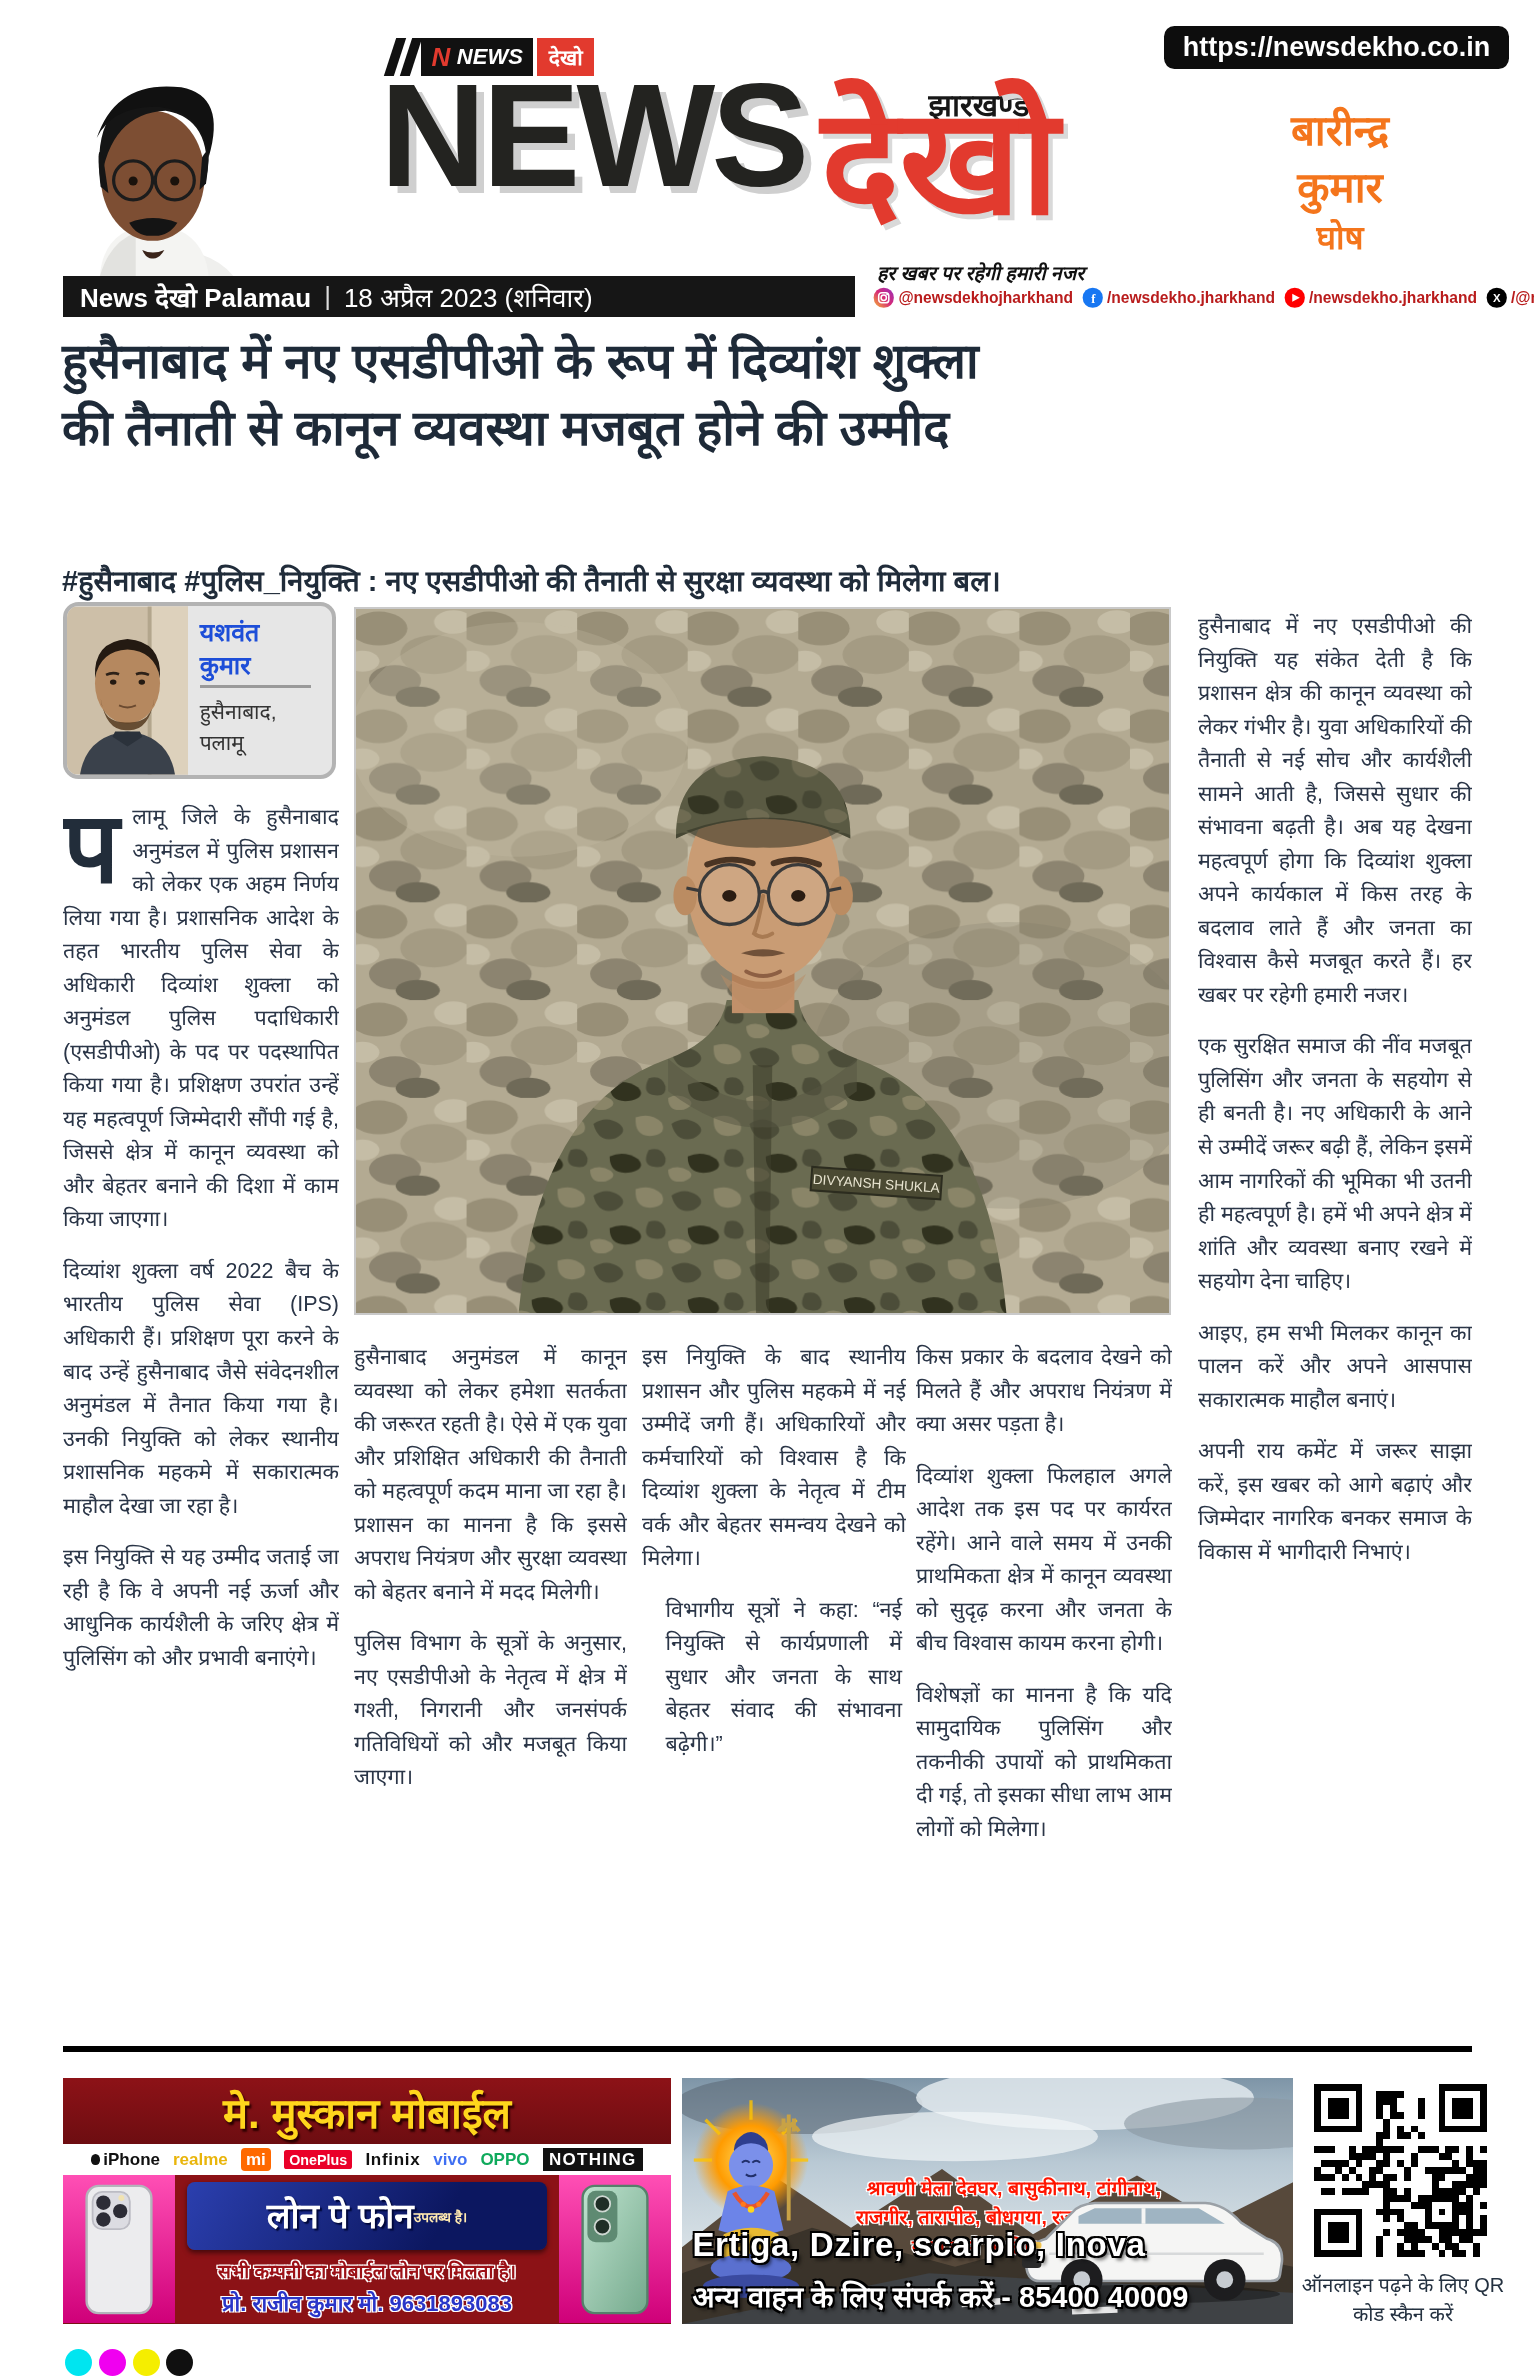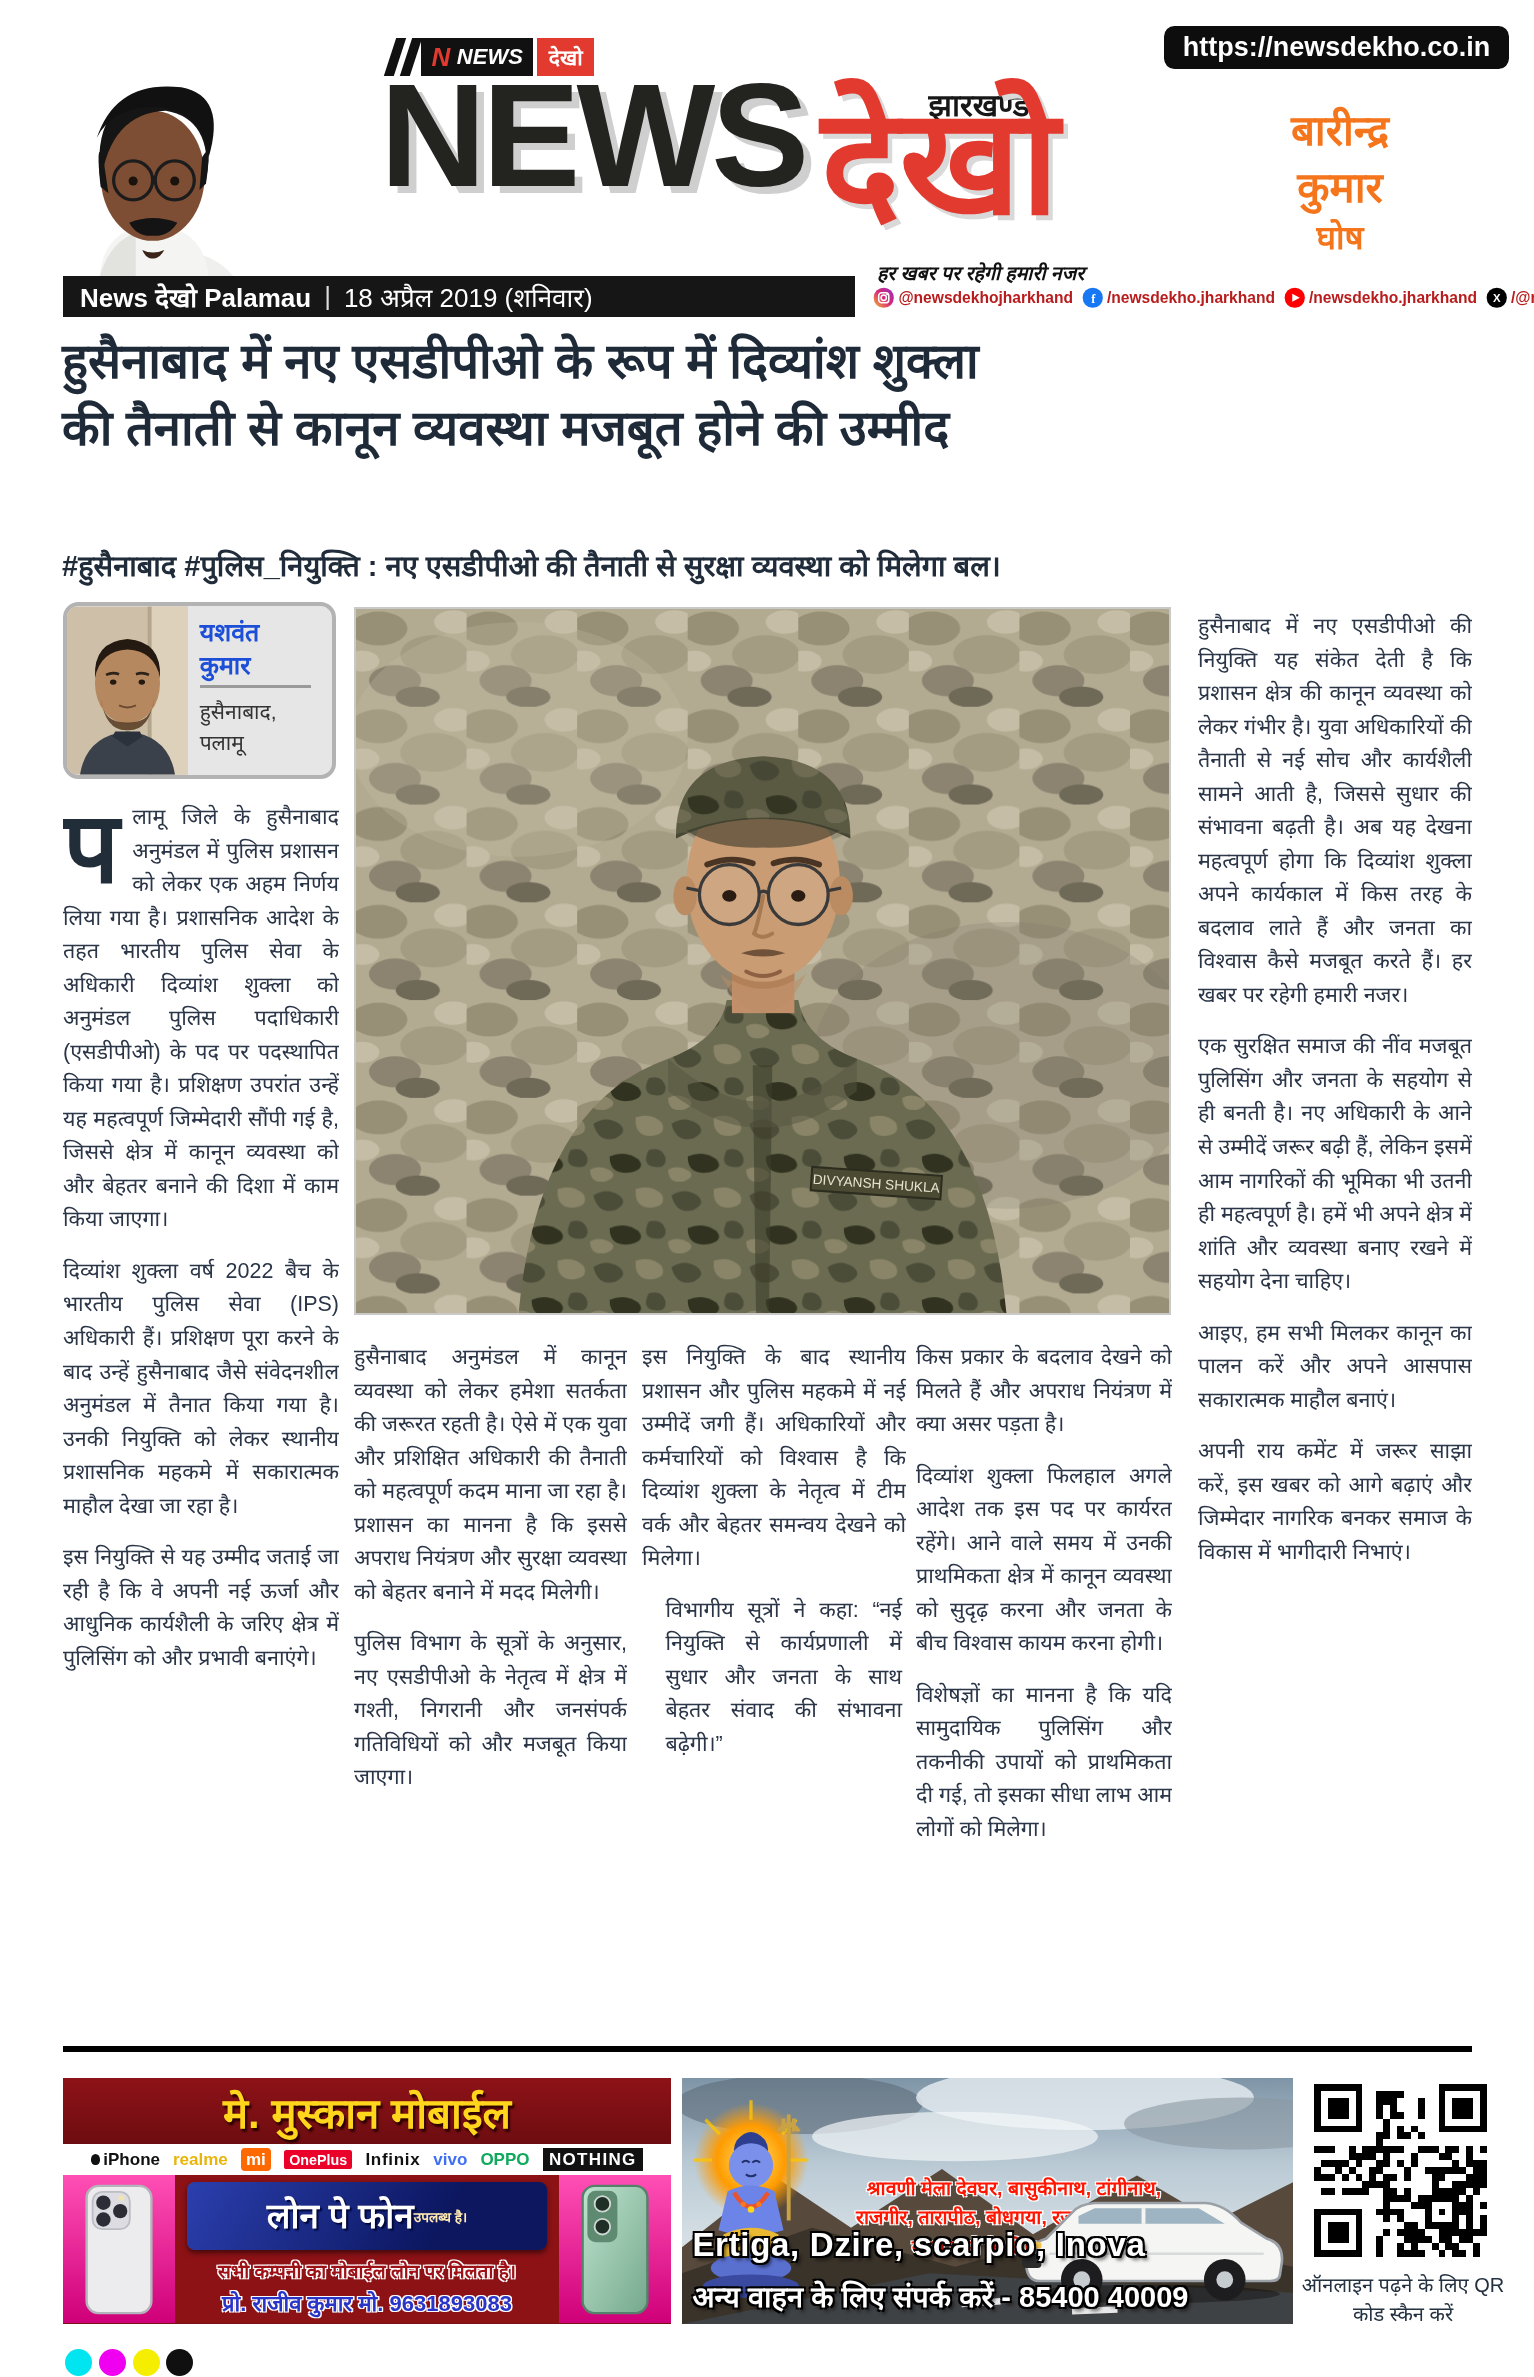--- a/index.html
+++ b/index.html
@@ -25,21 +25,21 @@
   .patron .l3 { font-size:33px; }
   .datebar { left:63px; top:276px; width:792px; height:41px; background:#161616; color:#fff; display:flex; align-items:center; padding-left:17px; font-size:26px; }
   .datebar .ed { font-weight:800; }
   .datebar .sep { margin:0 13px; font-weight:300; color:#ddd; }
   .socials { left:873px; top:285px; width:657px; height:26px; display:flex; align-items:center; gap:8.5px; }
   .soc { display:flex; align-items:center; gap:3.9px; font-size:15.6px; font-weight:800; color:#b91c1c; }
   .soc svg { width:21.5px; height:21.5px; display:block; }
 
   
   .headline { left:62px; top:328px; width:1412px; color:#1e2a38; font-weight:800; font-size:49px; line-height:1.37; }
-  .subheadline { left:62px; top:545px; width:1412px; color:#202c3a; font-weight:700; font-size:29px; }
+  .subheadline { left:62px; top:560px; width:1412px; color:#202c3a; font-weight:700; font-size:29px; }
 
   
   .reporter-card { left:63px; top:602px; width:273px; height:177px; border:4.6px solid #b3b3b3; border-radius:15.6px; background:#e6e6e6; display:flex; overflow:hidden; }
   .reporter-photo { width:121px; height:100%; flex:none; }
   .reporter-info { padding:10.4px 5.2px 0 11.7px; }
   .reporter-info .nm { font-size:25px; font-weight:800; color:#1d4ed8; line-height:1.3; }
   .reporter-info .rule { width:111px; height:2.6px; background:#9a9a9a; margin:3.9px 0 7.8px; }
   .reporter-info .lc { font-size:21px; color:#333; line-height:1.5; }
 
   
@@ -153,21 +153,21 @@
 
   <div class="abs patron">
     <div class="l1">बारीन्द्र</div>
     <div class="l2">कुमार</div>
     <div class="l3">घोष</div>
   </div>
 
   <div class="abs datebar">
     <span class="ed">News देखो Palamau</span>
     <span class="sep">|</span>
-    <span class="dt">18 अप्रैल 2019 (शनिवार)</span>
+    <span class="dt">18 अप्रैल 2023 (शनिवार)</span>
   </div>
 
   <div class="abs socials">
     <div class="soc">
       <span>
           <svg viewBox="0 0 34 34">
             <defs>
               <linearGradient id="ig" x1="0" y1="1" x2="1" y2="0">
                 <stop offset="0" stop-color="#f7b733"></stop>
                 <stop offset=".5" stop-color="#d62976"></stop>

